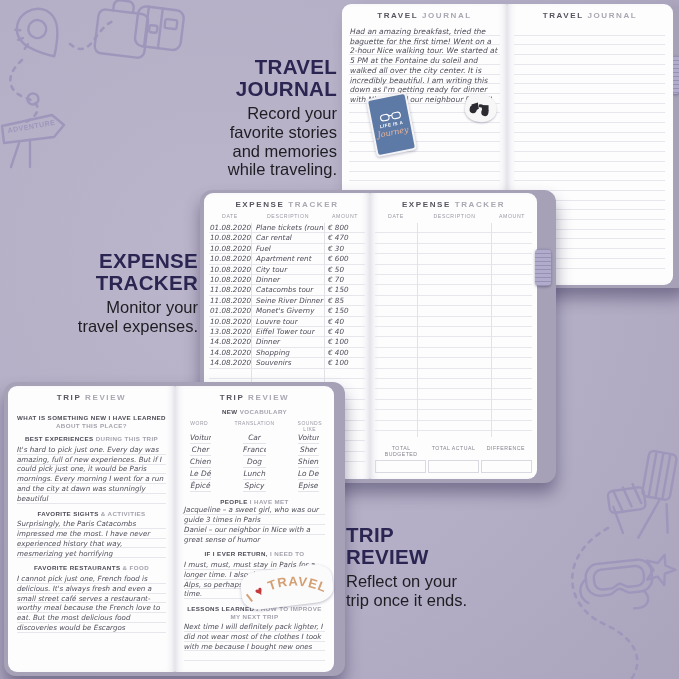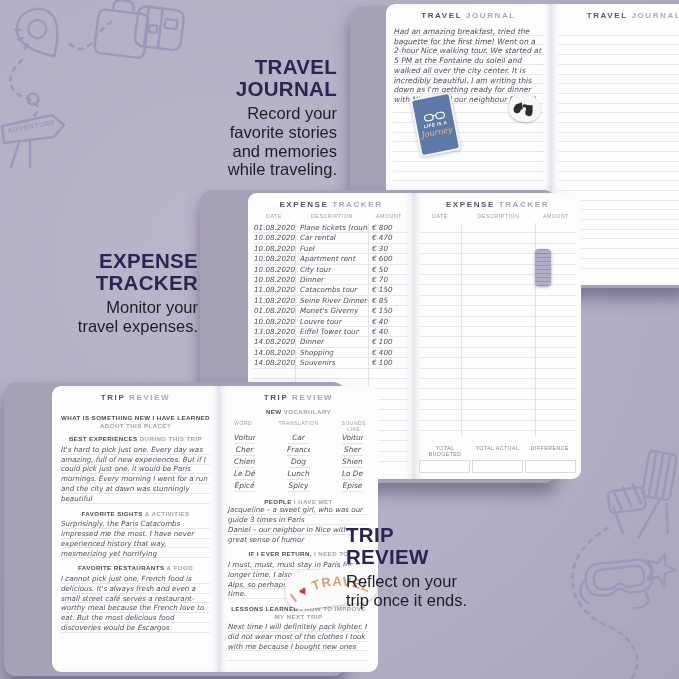--- a/index.html
+++ b/index.html
@@ -12,21 +12,21 @@
   .doodle{position:absolute; pointer-events:none;}
   .doodle path,.doodle rect,.doodle circle,.doodle line{
     stroke:#9e97bb; fill:none; stroke-width:2.4; stroke-linecap:round; stroke-linejoin:round;
   }
   .doodle text{fill:#9e97bb; font-family:"Liberation Sans",sans-serif;}
   .dashed path{stroke-dasharray:4 6; stroke-width:2.6;}
   
   .cover{position:absolute; background:#a7a1b8; border-radius:12px;
          box-shadow:0 10px 16px rgba(46,40,78,.45);}
   .spread{position:absolute;}
-  .page{position:absolute; top:0; bottom:0; background:#fdfdfe;margin-left:44px;}
+  .page{position:absolute; top:0; bottom:0; background:#fdfdfe;}
   .page.left{border-radius:9px 1px 1px 9px; box-shadow:inset -6px 0 8px -6px rgba(60,55,95,.25);}
   .page.right{border-radius:1px 9px 9px 1px; box-shadow:inset 6px 0 8px -6px rgba(60,55,95,.25);}
   .ruled{background-image:repeating-linear-gradient(to bottom,
       transparent 0, transparent calc(var(--pitch) - 1px), #e6e6ed calc(var(--pitch) - 1px), #e6e6ed var(--pitch));}
   .page-head{position:absolute; top:7px; left:0; right:0; text-align:center;
      font-size:8px; font-weight:bold; letter-spacing:1.6px; color:#56555f; white-space:nowrap;}
   .page-head .light{color:#a9a8b2;}
   .hand{font-family:"DejaVu Sans",sans-serif; font-style:italic; color:#4d4d58;}
   
   .pen-loop{position:absolute; background:#b1abcc; border-radius:4px;

